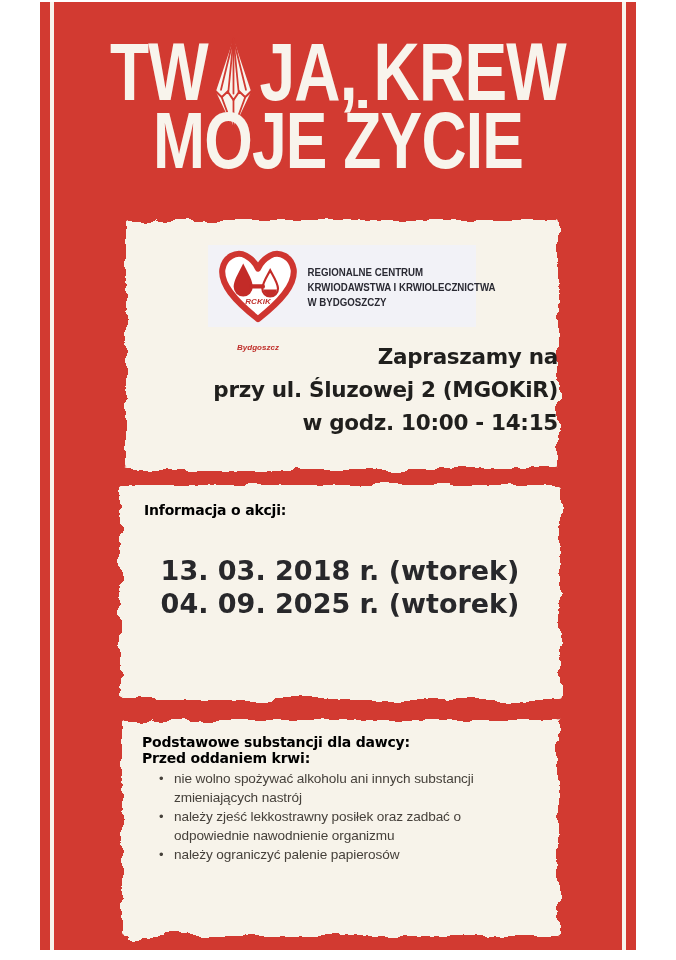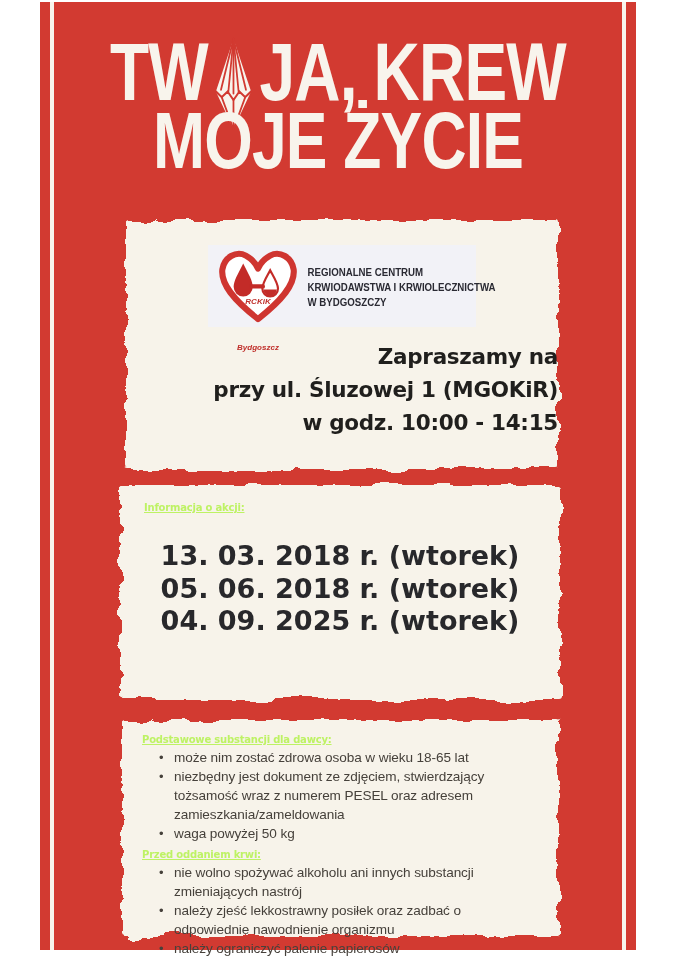--- a/index.html
+++ b/index.html
@@ -74,25 +74,25 @@
   .invitation {
     margin-top:13px; text-align:right;
     font-family:"DejaVu Sans","Liberation Sans",sans-serif;
     font-weight:bold; color:#201f1d;
     font-size:21.5px; line-height:33px; letter-spacing:-0.3px;
   }
 
   
   .panel-heading {
     font-family:"DejaVu Sans","Liberation Sans",sans-serif;
-    color:#bef264; font-weight:bold; font-size:10px; letter-spacing:-0.2px;text-decoration:underline;
+    color:#000000; font-weight:bold; font-size:14px; letter-spacing:-0.2px;
   }
   .box-dates .panel-heading { padding:17px 0 0 24px; }
   .dates {
-    margin-top:27px; text-align:center;
+    margin-top:37px; text-align:center;
     font-family:"DejaVu Sans","Liberation Sans",sans-serif;
     font-weight:bold; color:#28282b;
     font-size:27px; line-height:32.5px; letter-spacing:0;
   }
 
   
   .box-guidelines .paper-content { padding:14px 20px 0 20px; }
   .guide-list {
     list-style:none; margin:3px 0 6px 0; padding-left:30px;
     color:#46413b; font-size:13.6px; line-height:19px; letter-spacing:-0.1px;
@@ -163,47 +163,41 @@
           <span class="logo-caption l2">Bydgoszcz</span>
         </div>
         <div class="org-text">
           <div>REGIONALNE CENTRUM</div>
           <div>KRWIODAWSTWA I KRWIOLECZNICTWA</div>
           <div>W BYDGOSZCZY</div>
         </div>
       </div>
       <div class="invitation">
         <div>Zapraszamy na</div>
-        <div>przy ul. Śluzowej 1 (MGOKiR)</div>
+        <div>przy ul. Śluzowej 2 (MGOKiR)</div>
         <div>w godz. 10:00 - 14:15</div>
       </div>
     </div>
   </section>
 
   <section class="paper box-dates">
     <div class="paper-bg alt"></div>
     <div class="paper-content">
       <div class="panel-heading">Informacja o akcji:</div>
       <div class="dates">
         <div>13. 03. 2018 r. (wtorek)</div>
-        <div>05. 06. 2018 r. (wtorek)</div>
         <div>04. 09. 2025 r. (wtorek)</div>
       </div>
     </div>
   </section>
 
   <section class="paper box-guidelines">
     <div class="paper-bg"></div>
     <div class="paper-content">
       <div class="panel-heading">Podstawowe substancji dla dawcy:</div>
-      <ul class="guide-list">
-        <li>może nim zostać zdrowa osoba w wieku 18-65 lat</li>
-        <li>niezbędny jest dokument ze zdjęciem, stwierdzający tożsamość wraz z numerem PESEL oraz adresem zamieszkania/zameldowania</li>
-        <li>waga powyżej 50 kg</li>
-      </ul>
       <div class="panel-heading h2">Przed oddaniem krwi:</div>
       <ul class="guide-list">
         <li>nie wolno spożywać alkoholu ani innych substancji zmieniających nastrój</li>
         <li>należy zjeść lekkostrawny posiłek oraz zadbać o odpowiednie nawodnienie organizmu</li>
         <li>należy ograniczyć palenie papierosów</li>
       </ul>
     </div>
   </section>
 </div>
 

